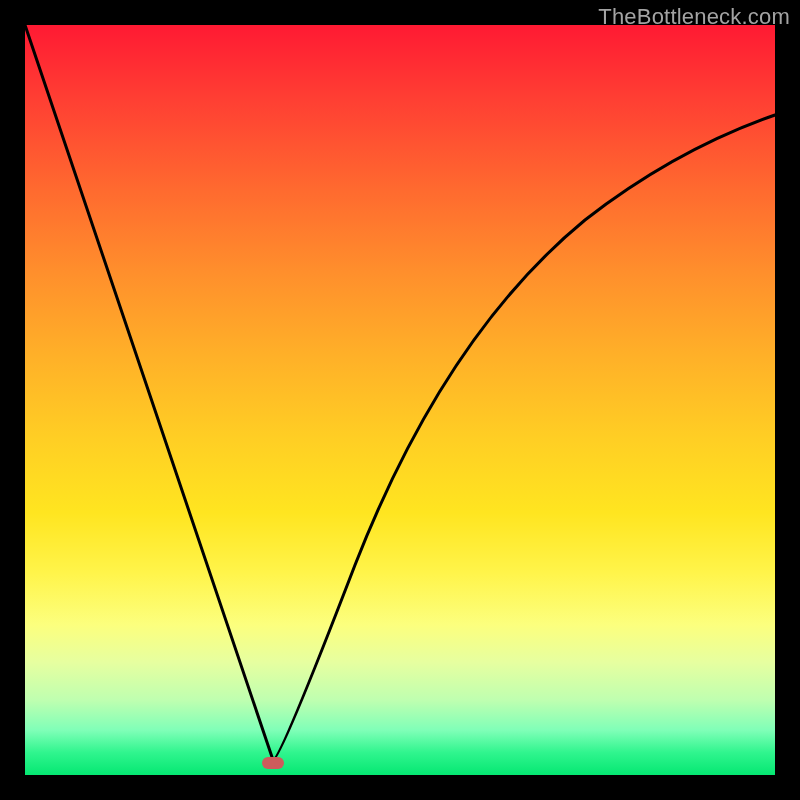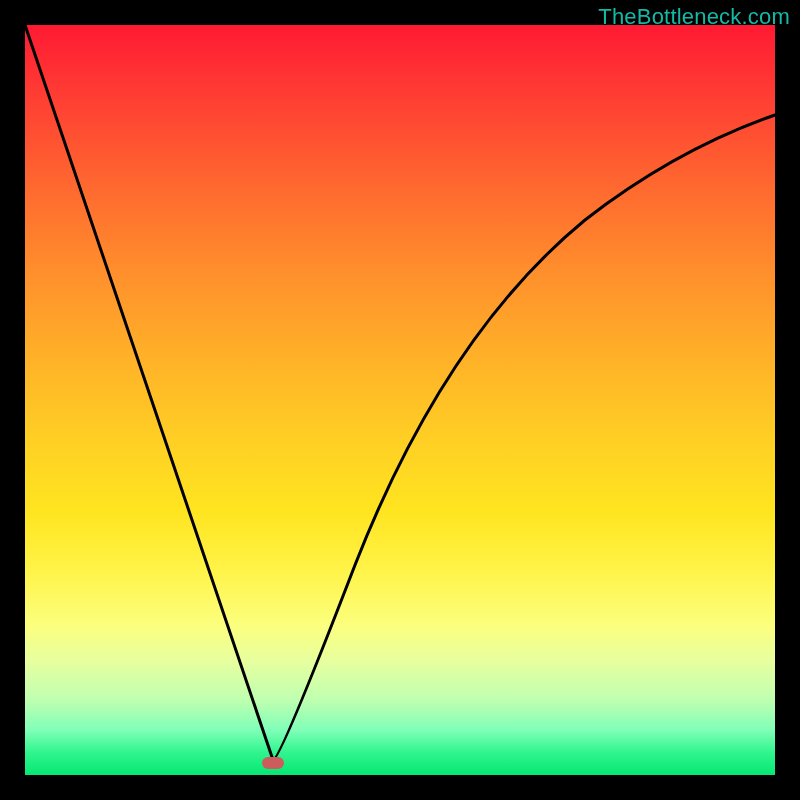--- a/index.html
+++ b/index.html
@@ -30,21 +30,21 @@
       #e6ffa0 85%,
       #bfffb0 90%,
       #80ffb8 94%,
       #30f58e 97%,
       #05e772 100%);
   }
   .watermark {
     position: absolute;
     top: 4px;
     right: 10px;
-    color: #14b8a6;
+    color: #a3a3a3;
     font-size: 22px;
     font-weight: 500;
     letter-spacing: 0.2px;
     user-select: none;
   }
   svg.curve {
     position: absolute;
     left: 25px;
     top: 25px;
     width: 750px;

